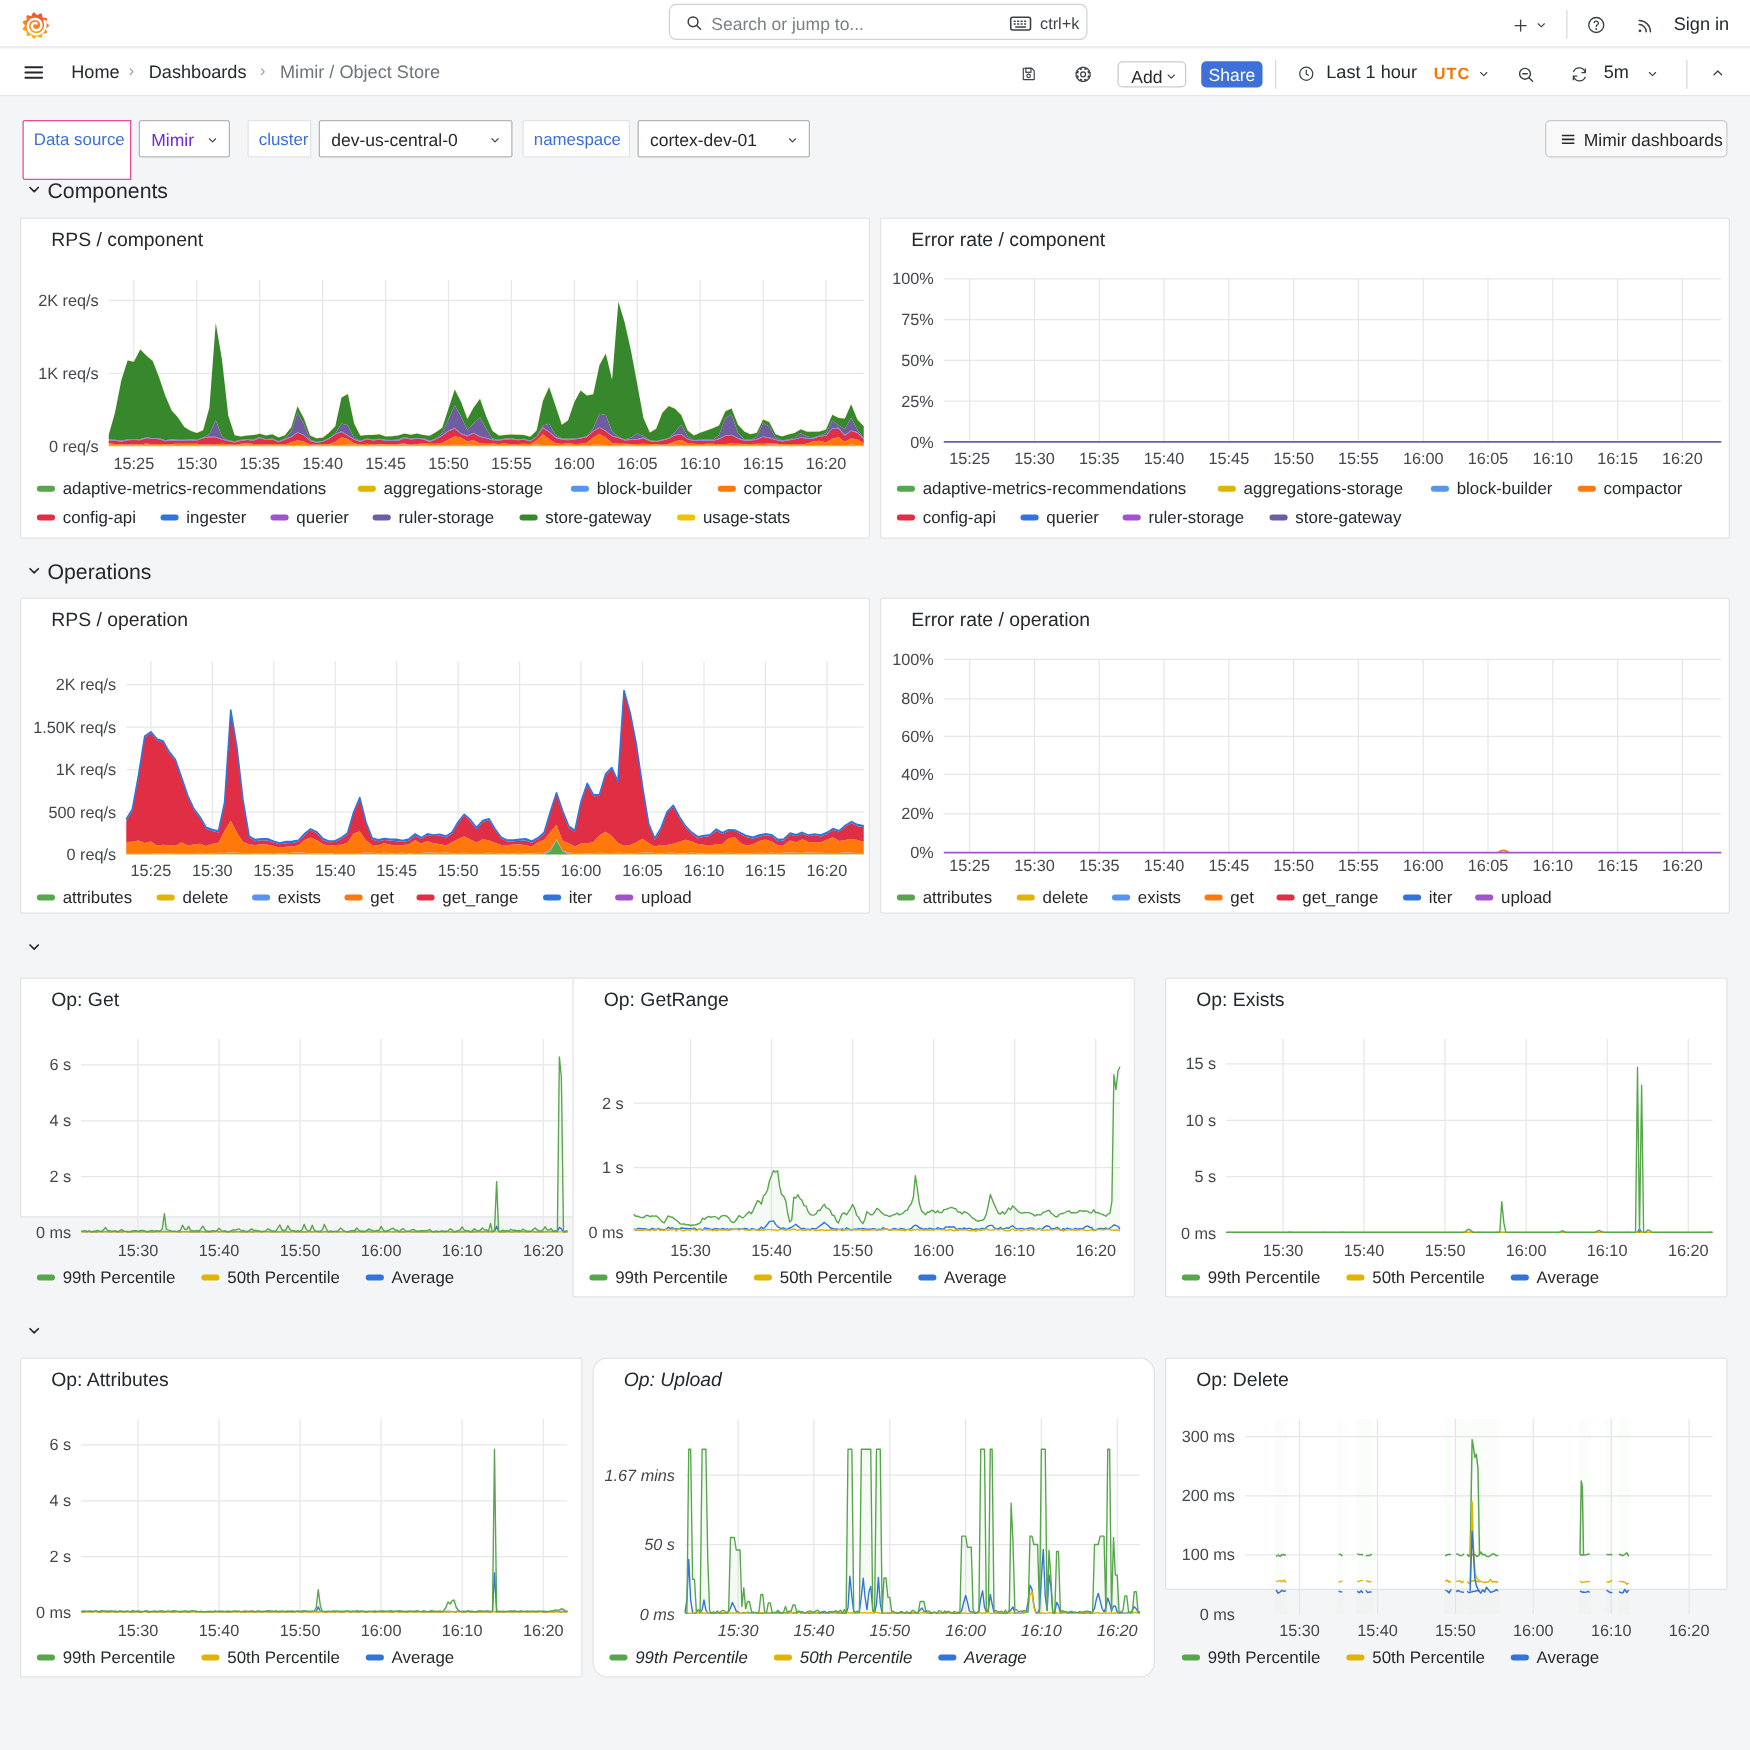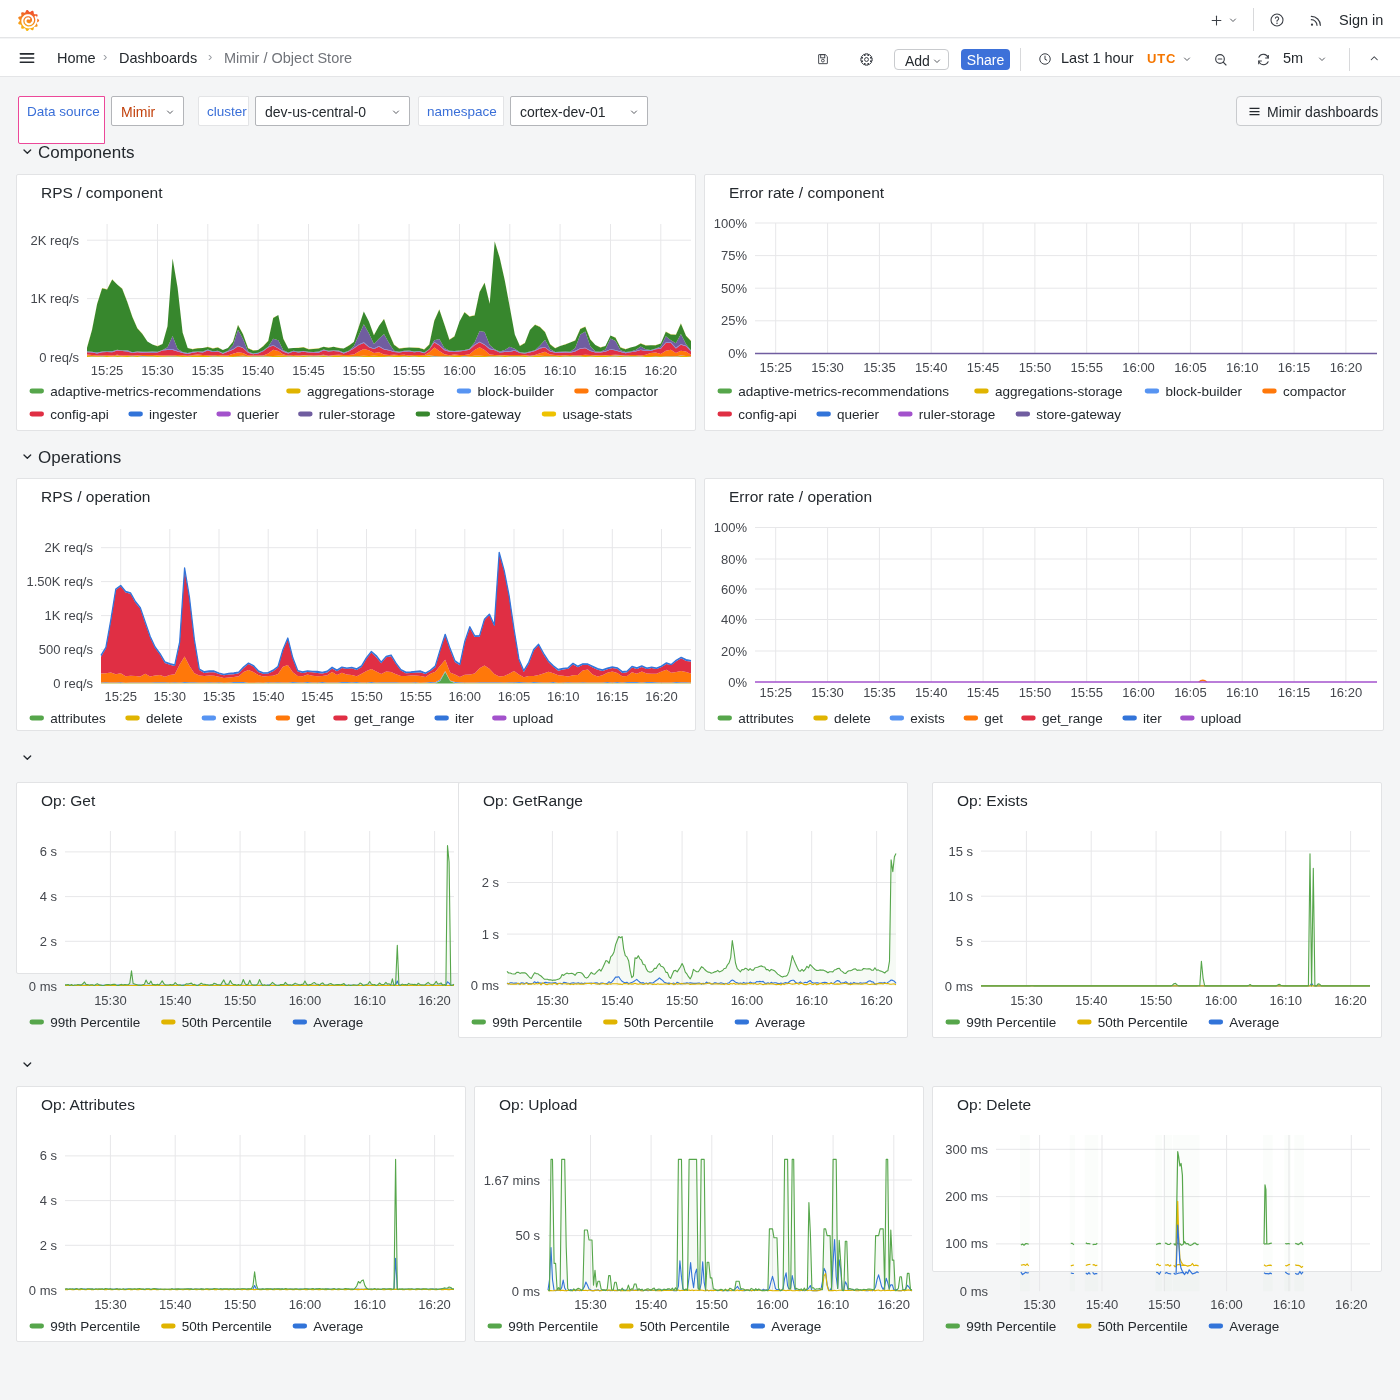--- a/index.html
+++ b/index.html
@@ -4,20 +4,32 @@
     <svg style="position:absolute;left:17px;top:9px" width="23" height="23" viewBox="0 0 24.6 24.6" fill="none">
 <defs>
         <linearGradient id="gl" x1="0" y1="1" x2="0.3" y2="0">
 <stop offset="0" stop-color="#FBCA0A"></stop>
           <stop offset="1" stop-color="#F0542D"></stop>
         </linearGradient>
       </defs>
 <polygon fill="url(#gl)" points="23.75,12.30 23.51,12.94 22.89,13.51 22.10,14.00 21.43,14.42 21.08,14.88 21.12,15.45 21.46,16.17 21.86,17.00 22.08,17.82 21.93,18.49 21.39,18.90 20.55,19.04 19.63,19.02 18.83,19.02 18.29,19.22 18.02,19.72 17.91,20.51 17.80,21.42 17.54,22.23 17.06,22.72 16.37,22.77 15.59,22.43 14.83,21.92 14.16,21.48 13.60,21.36 13.10,21.64 12.58,22.24 12.00,22.95 11.34,23.49 10.67,23.63 10.07,23.31 9.59,22.61 9.23,21.76 8.90,21.03 8.50,20.62 7.93,20.59 7.16,20.82 6.29,21.10 5.44,21.19 4.80,20.95 4.47,20.35 4.45,19.50 4.60,18.60 4.72,17.81 4.60,17.25 4.14,16.91 3.38,16.69 2.49,16.45 1.72,16.07 1.31,15.53 1.36,14.84 1.80,14.12 2.42,13.43 2.95,12.83 3.15,12.30 2.95,11.77 2.42,11.17 1.80,10.48 1.36,9.76 1.31,9.07 1.72,8.53 2.49,8.15 3.38,7.91 4.14,7.69 4.60,7.35 4.72,6.79 4.60,6.00 4.45,5.10 4.47,4.25 4.80,3.65 5.44,3.41 6.29,3.50 7.16,3.78 7.93,4.01 8.50,3.98 8.90,3.57 9.23,2.84 9.59,1.99 10.07,1.29 10.67,0.97 11.34,1.11 12.00,1.65 12.58,2.36 13.10,2.96 13.60,3.24 14.16,3.12 14.83,2.68 15.59,2.17 16.37,1.83 17.06,1.88 17.54,2.37 17.80,3.18 17.91,4.09 18.02,4.88 18.29,5.38 18.83,5.58 19.63,5.58 20.55,5.56 21.39,5.70 21.93,6.11 22.08,6.78 21.86,7.60 21.46,8.43 21.12,9.15 21.08,9.72 21.43,10.18 22.10,10.60 22.89,11.09 23.51,11.66 23.75,12.30"></polygon>
 <polyline fill="none" stroke="#fff" stroke-width="2.1" stroke-linecap="round" points="19.85,8.18 20.41,9.78 20.64,11.45 20.53,13.10 20.11,14.68 19.38,16.12 18.40,17.38 17.21,18.40 15.86,19.15 14.40,19.61 12.91,19.78 11.43,19.64 10.03,19.22 8.76,18.54 7.67,17.63 6.80,16.55 6.17,15.33 5.79,14.02 5.69,12.70 5.85,11.40 6.26,10.18 6.89,9.08 7.72,8.15 8.69,7.42 9.78,6.90 10.92,6.62 12.07,6.56 13.20,6.74 14.24,7.13 15.16,7.71 15.94,8.45 16.54,9.30 16.95,10.25 17.15,11.23 17.16,12.21 16.97,13.15 16.61,14.02 16.09,14.78 15.45,15.40 14.71,15.87 13.92,16.18 13.10,16.31 12.29,16.28 11.52,16.09 10.83,15.76 10.24,15.31 9.76,14.77 9.42,14.16 9.21,13.51 9.14,12.86 9.20,12.23 9.38,11.64 9.67,11.12 10.05,10.69 10.48,10.36 10.96,10.13 11.46,10.01 11.94,10.00 12.40,10.08 12.81,10.25 13.16,10.49"></polyline>
 </svg>
+    <div style="position:absolute;left:535px;top:3px;width:335px;height:29px;border:1px solid #d0d1d4;border-radius:6px;background:#fff">
+      <svg style="position:absolute;left:11px;top:6px" width="17" height="17" viewBox="0 0 24 24" fill="none">
+        <circle cx="10.5" cy="10.5" r="5.5" stroke="#3b3f46" stroke-width="1.7" stroke-linecap="round" stroke-linejoin="round"></circle>
+        <line x1="14.6" y1="14.6" x2="19" y2="19" stroke="#3b3f46" stroke-width="1.7" stroke-linecap="round" stroke-linejoin="round"></line>
+      </svg>
+      <div style="position:absolute;left:33px;top:5.5px;font-size:14px;color:#7b7e84">Search or jump to...</div>
+      <svg style="position:absolute;left:271px;top:5px" width="19" height="19" viewBox="0 0 24 24" fill="none">
+        <rect x="2" y="6" width="20" height="13" rx="2" stroke="#3b3f46" stroke-width="1.6"></rect>
+        <path d="M5.5 10 h1 M9 10 h1 M12.5 10 h1 M16 10 h1 M5.5 13 h1 M9 13 h1 M12.5 13 h1 M16 13 h1 M7 16 h10" stroke="#3b3f46" stroke-width="1.5" stroke-linecap="round"></path>
+      </svg>
+      <div style="position:absolute;left:296px;top:6px;font-size:13px;color:#3f434a">ctrl+k</div>
+    </div>
     <svg style="position:absolute;left:1209px;top:12.5px" width="15" height="15" viewBox="0 0 24 24" fill="none">
       <line x1="12" y1="5" x2="12" y2="19" stroke="#3b3f46" stroke-width="1.7" stroke-linecap="round" stroke-linejoin="round"></line>
       <line x1="5" y1="12" x2="19" y2="12" stroke="#3b3f46" stroke-width="1.7" stroke-linecap="round" stroke-linejoin="round"></line>
     </svg>
     <svg style="position:absolute;left:1227px;top:14px" width="12" height="12" viewBox="0 0 24 24" fill="none">
       <polyline points="7,10 12,15 17,10" stroke="#3b3f46" stroke-width="1.7" stroke-linecap="round" stroke-linejoin="round"></polyline>
     </svg>
     <div style="position:absolute;left:1253px;top:8px;width:1px;height:23px;background:#d8d9db"></div>
     <svg style="position:absolute;left:1269px;top:12px" width="16" height="16" viewBox="0 0 24 24" fill="none">
       <circle cx="12" cy="12" r="9" stroke="#3b3f46" stroke-width="1.6"></circle>
@@ -83,21 +95,21 @@
     </svg>
     <div style="position:absolute;left:1349px;top:9px;width:1px;height:23px;background:#d8d9db"></div>
     <svg style="position:absolute;left:1367px;top:12px" width="14.5" height="14.5" viewBox="0 0 24 24" fill="none">
       <polyline points="7,14.5 12,9.5 17,14.5" stroke="#3b3f46" stroke-width="1.7" stroke-linecap="round" stroke-linejoin="round"></polyline>
     </svg>
   </div>
 <div style="position:absolute;left:18px;top:96px;width:87px;height:48px;background:#fff;border:1px solid #ec4899;border-radius:2px 0 0 2px;">
     <div style="position:absolute;left:8px;top:6px;font-size:13.5px;font-weight:500;color:#3a6fd8">Data source</div>
   </div>
 <div style="position:absolute;left:111px;top:96px;width:73px;height:30px;background:#fff;border:1px solid #b3b5b9;border-radius:2px;">
-    <div style="position:absolute;left:9px;top:5.5px;font-size:14px;color:#c2410c">Mimir</div>
+    <div style="position:absolute;left:9px;top:5.5px;font-size:14px;color:#6d28d9">Mimir</div>
     <svg style="position:absolute;left:52px;top:8.5px" width="12" height="12" viewBox="0 0 24 24" fill="none">
       <polyline points="7,10 12,15 17,10" stroke="#3b3f46" stroke-width="1.7" stroke-linecap="round" stroke-linejoin="round"></polyline>
     </svg>
   </div>
 <div style="position:absolute;left:198px;top:96px;width:51px;height:30px;background:#fff;border:1px solid #e3e4e6;border-radius:2px 0 0 2px;">
     <div style="position:absolute;left:8px;top:6px;font-size:13.5px;font-weight:500;color:#3a6fd8">cluster</div>
   </div>
 <div style="position:absolute;left:255px;top:96px;width:155px;height:30px;background:#fff;border:1px solid #b3b5b9;border-radius:2px;">
     <div style="position:absolute;left:9px;top:5.5px;font-size:14px;color:#24292e">dev-us-central-0</div>
     <svg style="position:absolute;left:134px;top:8.5px" width="12" height="12" viewBox="0 0 24 24" fill="none">
@@ -494,21 +506,21 @@
       <polyline fill="none" stroke="#E0B400" stroke-width="1.1" stroke-linejoin="round" points="48.0,202.5 49.6,202.5 51.2,202.5 52.9,202.5 54.5,202.5 56.1,202.5 57.7,202.5 59.3,202.4 61.0,202.5 62.6,202.5 64.2,202.5 65.8,202.5 67.5,202.5 69.1,202.5 70.7,202.4 72.3,202.5 73.9,202.5 75.6,202.5 77.2,202.5 78.8,202.5 80.4,202.5 82.0,202.4 83.7,202.4 85.3,202.5 86.9,202.5 88.5,202.5 90.1,202.5 91.8,202.5 93.4,202.5 95.0,202.5 96.6,202.5 98.2,202.5 99.9,202.4 101.5,202.5 103.1,202.5 104.7,202.5 106.3,202.5 108.0,202.5 109.6,202.5 111.2,202.5 112.8,202.5 114.5,202.5 116.1,202.5 117.7,202.4 119.3,202.5 120.9,202.5 122.6,202.5 124.2,202.4 125.8,202.4 127.4,202.5 129.0,202.5 130.7,202.5 132.3,202.5 133.9,202.5 135.5,202.5 137.1,202.3 138.8,202.5 140.4,202.5 142.0,202.5 143.6,202.5 145.2,202.4 146.9,202.5 148.5,202.5 150.1,202.3 151.7,202.5 153.4,202.5 155.0,202.5 156.6,202.5 158.2,202.5 159.8,202.4 161.5,202.5 163.1,202.5 164.7,202.5 166.3,202.5 167.9,202.4 169.6,202.5 171.2,202.5 172.8,202.5 174.4,202.4 176.0,202.5 177.7,202.4 179.3,202.5 180.9,202.5 182.5,202.4 184.2,202.5 185.8,202.5 187.4,202.5 189.0,202.4 190.6,202.5 192.3,202.3 193.9,202.5 195.5,202.5 197.1,202.5 198.7,202.5 200.4,202.5 202.0,202.5 203.6,202.5 205.2,202.5 206.8,202.5 208.5,202.5 210.1,202.4 211.7,202.5 213.3,202.5 214.9,202.5 216.6,202.5 218.2,202.5 219.8,202.3 221.4,202.5 223.1,202.4 224.7,202.5 226.3,202.5 227.9,202.5 229.5,202.5 231.2,202.4 232.8,202.5 234.4,202.5 236.0,202.5 237.6,202.5 239.3,202.5 240.9,202.5 242.5,202.5 244.1,202.5 245.7,202.5 247.4,202.5 249.0,202.5 250.6,202.5 252.2,202.5 253.8,202.4 255.5,202.5 257.1,202.4 258.7,202.5 260.3,202.5 261.9,202.5 263.6,202.5 265.2,202.5 266.8,202.5 268.4,202.5 270.1,202.5 271.7,202.5 273.3,202.5 274.9,202.5 276.5,202.5 278.2,202.5 279.8,202.5 281.4,202.5 283.0,202.5 284.6,202.5 286.3,202.5 287.9,202.5 289.5,202.5 291.1,202.5 292.7,202.5 294.4,202.5 296.0,202.4 297.6,202.5 299.2,202.5 300.9,202.5 302.5,202.5 304.1,202.5 305.7,202.5 307.3,202.5 309.0,202.4 310.6,202.5 312.2,202.5 313.8,202.5 315.4,202.5 317.1,202.5 318.7,202.5 320.3,202.5 321.9,202.5 323.5,202.4 325.2,202.5 326.8,202.5 328.4,202.5 330.0,202.5 331.6,202.5 333.3,202.5 334.9,202.5 336.5,202.5 338.1,202.5 339.8,202.5 341.4,202.3 343.0,202.5 344.6,202.4 346.2,202.5 347.9,202.4 349.5,202.5 351.1,202.5 352.7,202.4 354.3,202.5 356.0,202.5 357.6,202.5 359.2,202.5 360.8,202.4 362.4,202.4 364.1,202.5 365.7,202.5 367.3,202.4 368.9,202.5 370.5,202.5 372.2,202.4 373.8,202.5 375.4,202.5 377.0,202.4 378.6,202.4 380.3,202.4 381.9,202.5 383.5,202.5 385.1,202.5 386.8,202.5 388.4,202.5 390.0,202.5 391.6,202.5 393.2,202.5 394.9,202.5 396.5,202.5 398.1,202.5 399.7,202.5 401.3,202.4 403.0,202.4 404.6,202.5 406.2,202.4 407.8,202.4 409.4,202.5 411.1,202.5 412.7,202.5 414.3,202.5 415.9,202.5 417.6,202.5 419.2,202.4 420.8,202.5 422.4,202.5 424.0,202.5 425.7,202.5 427.3,202.5 428.9,202.5 430.5,202.5 432.1,202.4 433.8,202.5 435.4,202.4 437.0,202.5"></polyline>
       <polyline fill="none" stroke="#56A64B" stroke-width="1.1" stroke-linejoin="round" points="48.0,202.3 49.6,201.7 51.2,202.2 52.9,201.9 54.5,202.0 56.1,201.9 57.7,202.4 59.3,201.6 61.0,202.0 62.6,202.2 64.2,201.6 65.8,202.0 67.5,202.2 69.1,202.2 70.7,201.7 72.3,201.8 73.9,202.1 75.6,201.9 77.2,202.5 78.8,201.8 80.4,202.0 82.0,202.1 83.7,202.1 85.3,201.8 86.9,202.5 88.5,201.6 90.1,201.7 91.8,202.1 93.4,201.8 95.0,202.4 96.6,202.2 98.2,202.3 99.9,201.8 101.5,202.2 103.1,202.1 104.7,202.2 106.3,201.7 108.0,202.4 109.6,202.2 111.2,201.8 112.8,201.8 114.5,202.1 116.1,202.0 117.7,201.7 119.3,202.1 120.9,201.8 122.6,201.6 124.2,202.1 125.8,202.1 127.4,202.4 129.0,201.9 130.7,201.8 132.3,201.8 133.9,202.4 135.5,201.7 137.1,201.6 138.8,201.9 140.4,202.2 142.0,202.3 143.6,202.0 145.2,202.3 146.9,202.3 148.5,202.1 150.1,202.2 151.7,202.2 153.4,202.3 155.0,201.8 156.6,202.3 158.2,202.0 159.8,202.1 161.5,201.9 163.1,202.1 164.7,202.0 166.3,202.0 167.9,202.1 169.6,201.9 171.2,201.8 172.8,202.1 174.4,201.9 176.0,202.5 177.7,202.0 179.3,202.0 180.9,202.0 182.5,202.2 184.2,201.9 185.8,202.1 187.4,202.3 189.0,201.8 190.6,201.8 192.3,202.3 193.9,202.1 195.5,202.2 197.1,201.6 198.7,201.8 200.4,201.8 202.0,202.2 203.6,201.7 205.2,202.1 206.8,201.9 208.5,201.9 210.1,201.9 211.7,202.1 213.3,201.8 214.9,202.1 216.6,201.8 218.2,202.3 219.8,202.1 221.4,201.8 223.1,202.2 224.7,201.8 226.3,201.8 227.9,201.8 229.5,202.1 231.2,201.9 232.8,201.9 234.4,201.8 236.0,198.8 237.6,184.7 239.3,197.8 240.9,202.0 242.5,202.1 244.1,202.2 245.7,201.9 247.4,202.1 249.0,201.9 250.6,201.9 252.2,201.8 253.8,201.9 255.5,202.4 257.1,201.9 258.7,201.9 260.3,201.8 261.9,201.9 263.6,202.1 265.2,201.9 266.8,202.3 268.4,201.6 270.1,201.9 271.7,202.0 273.3,202.0 274.9,202.1 276.5,202.2 278.2,201.9 279.8,201.9 281.4,202.2 283.0,202.2 284.6,202.1 286.3,202.0 287.9,201.7 289.5,201.7 291.1,202.1 292.7,202.0 294.4,201.9 296.0,201.6 297.6,202.2 299.2,201.9 300.9,201.9 302.5,201.5 304.1,202.0 305.7,201.9 307.3,202.1 309.0,201.9 310.6,202.1 312.2,202.0 313.8,202.2 315.4,202.0 317.1,201.5 318.7,202.3 320.3,202.1 321.9,201.8 323.5,202.2 325.2,202.3 326.8,202.0 328.4,201.5 330.0,201.9 331.6,201.9 333.3,202.1 334.9,202.0 336.5,202.4 338.1,201.3 339.8,198.8 341.4,194.5 343.0,196.2 344.6,193.8 346.2,192.9 347.9,198.6 349.5,201.0 351.1,202.1 352.7,202.3 354.3,202.0 356.0,202.2 357.6,201.6 359.2,202.2 360.8,202.1 362.4,202.3 364.1,202.4 365.7,201.7 367.3,201.8 368.9,202.2 370.5,201.9 372.2,201.8 373.8,201.9 375.4,202.2 377.0,201.9 378.6,72.3 380.3,202.4 381.9,201.9 383.5,202.1 385.1,201.9 386.8,202.2 388.4,202.1 390.0,202.0 391.6,201.9 393.2,202.0 394.9,201.8 396.5,202.2 398.1,202.2 399.7,201.7 401.3,201.9 403.0,202.1 404.6,202.2 406.2,201.9 407.8,201.9 409.4,201.9 411.1,202.2 412.7,202.0 414.3,202.0 415.9,202.1 417.6,202.2 419.2,202.1 420.8,202.4 422.4,202.0 424.0,202.0 425.7,201.5 427.3,200.9 428.9,201.3 430.5,201.0 432.1,200.0 433.8,200.5 435.4,202.0 437.0,201.9"></polyline>
       <rect x="12.5" y="236.6" width="14.5" height="4.8" rx="2.4" fill="#56A64B"></rect>
       <text x="33.2" y="243.6" font-size="13.5" fill="#24292e" text-anchor="start" font-family="Liberation Sans, sans-serif">99th Percentile</text>
       <rect x="144.1" y="236.6" width="14.5" height="4.8" rx="2.4" fill="#E0B400"></rect>
       <text x="164.8" y="243.6" font-size="13.5" fill="#24292e" text-anchor="start" font-family="Liberation Sans, sans-serif">50th Percentile</text>
       <rect x="275.6" y="236.6" width="14.5" height="4.8" rx="2.4" fill="#3274D9"></rect>
       <text x="296.3" y="243.6" font-size="13.5" fill="#24292e" text-anchor="start" font-family="Liberation Sans, sans-serif">Average</text>
     </svg>
   </div>
-<div style="position:absolute;left:474px;top:1086px;width:450px;height:256px;background:#fff;border:1px solid #e2e3e5;border-radius:2px;">
+<div style="position:absolute;left:474px;top:1086px;width:450px;height:256px;background:#fff;border:1px solid #e2e3e5;border-radius:12px;font-style:italic;">
     <div style="position:absolute;left:24px;top:8px;font-size:15.5px;font-weight:500;color:#24292e;">Op: Upload</div>
     <svg width="448" height="254" style="position:absolute;left:0;top:0;">
       <line x1="73" y1="148.6" x2="437" y2="148.6" stroke="#e7e7e9" stroke-width="1"></line>
       <line x1="73" y1="93.0" x2="437" y2="93.0" stroke="#e7e7e9" stroke-width="1"></line>
       <line x1="115.5" y1="48" x2="115.5" y2="204.2" stroke="#e7e7e9" stroke-width="1"></line>
       <line x1="176.1" y1="48" x2="176.1" y2="204.2" stroke="#e7e7e9" stroke-width="1"></line>
       <line x1="236.8" y1="48" x2="236.8" y2="204.2" stroke="#e7e7e9" stroke-width="1"></line>
       <line x1="297.5" y1="48" x2="297.5" y2="204.2" stroke="#e7e7e9" stroke-width="1"></line>
       <line x1="358.1" y1="48" x2="358.1" y2="204.2" stroke="#e7e7e9" stroke-width="1"></line>
       <line x1="418.8" y1="48" x2="418.8" y2="204.2" stroke="#e7e7e9" stroke-width="1"></line>

